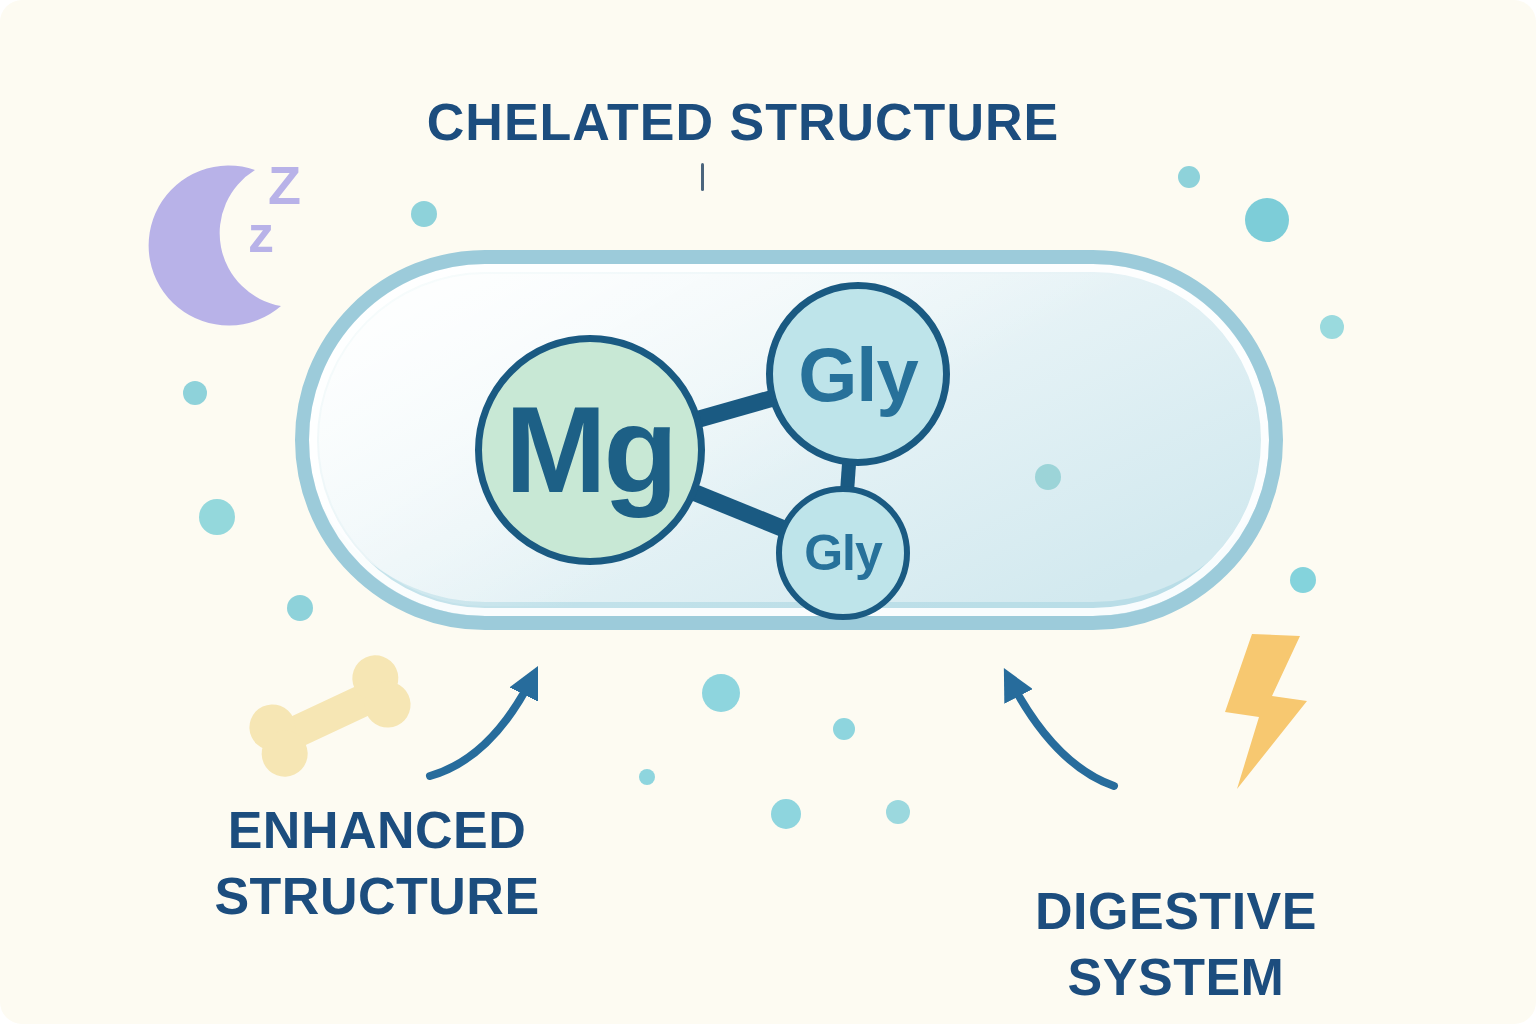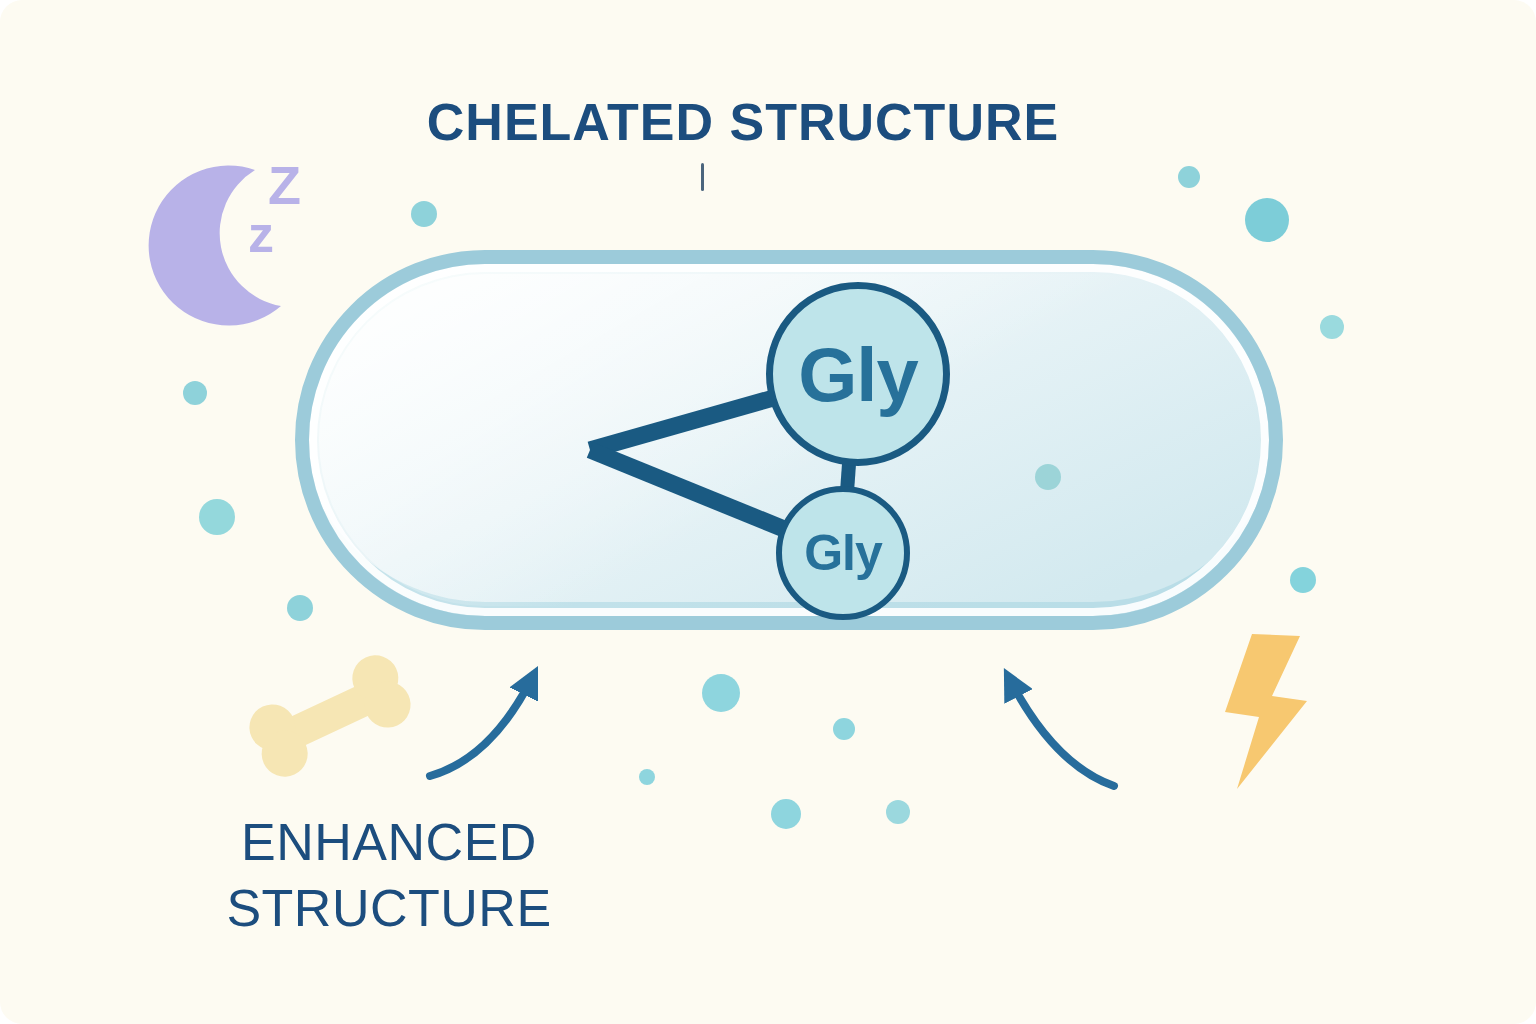--- a/index.html
+++ b/index.html
@@ -48,22 +48,22 @@
     background:#bee4ea; border:7px solid #1a5a82;
     font-size:76px; color:#27719a; letter-spacing:-1px;
   }
   .atom-gly2 {
     left:776px; top:486px; width:134px; height:134px;
     background:#bee4ea; border:6px solid #1a5a82;
     font-size:50px; color:#27719a; letter-spacing:-1px;
   }
   
   .caption {
-    position:absolute; width:500px; text-align:center; margin:16px;
-    font-size:52px; font-weight:normal; line-height:66px;
+    position:absolute; width:500px; text-align:center; margin:4px;
+    font-size:52px; font-weight:bold; line-height:66px;
     color:#1c4d7e; letter-spacing:0.5px;
   }
   .caption-left  { left:123px; top:793px; }
   .caption-right { left:922px; top:808px; }
   
   .dot { position:absolute; border-radius:50%; }
   #dots, #art { position:absolute; left:0; top:0; width:1536px; height:1024px; pointer-events:none; }
 </style>
 </head>
 <body>
@@ -118,28 +118,32 @@
       <circle cx="57" cy="-15" r="23"></circle>
       <circle cx="57" cy="14" r="23"></circle>
     </g>
 
     <polygon fill="#f7c870" points="1252,634 1300,636 1272,696 1307,701 1237,789 1259,717 1225,712"></polygon>
 
     <path d="M 430 776 C 472 764, 506 730, 533 676" fill="none" stroke="#276c9c" stroke-width="8" stroke-linecap="round" marker-end="url(#ah)"></path>
     <path d="M 1114 786 C 1074 772, 1040 738, 1009 678" fill="none" stroke="#276c9c" stroke-width="8" stroke-linecap="round" marker-end="url(#ah)"></path>
   </svg>
 
+  <div class="atom atom-mg">
+    <span>Mg</span>
+  </div>
   <div class="atom atom-gly1">
     <span>Gly</span>
   </div>
   <div class="atom atom-gly2">
     <span>Gly</span>
   </div>
 
   <p class="caption caption-left">
     <span>ENHANCED</span><br>
     <span>STRUCTURE</span>
   </p>
   <p class="caption caption-right">
     <br>
+    <span>DIGESTIVE SYSTEM</span>
   </p>
 
 </div>
 
 </body></html>

